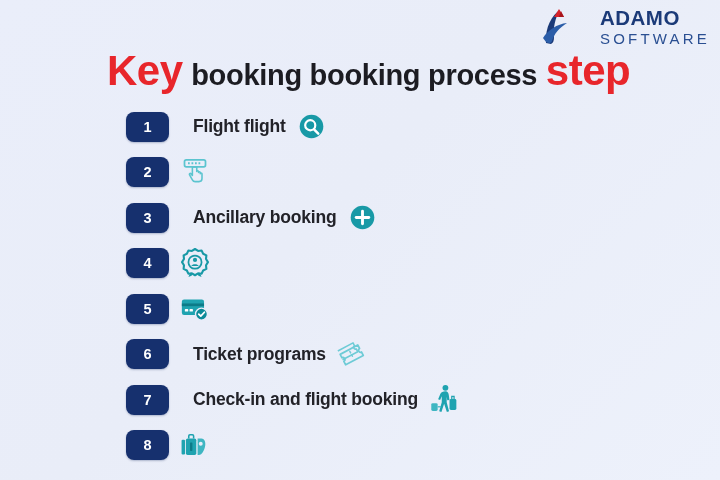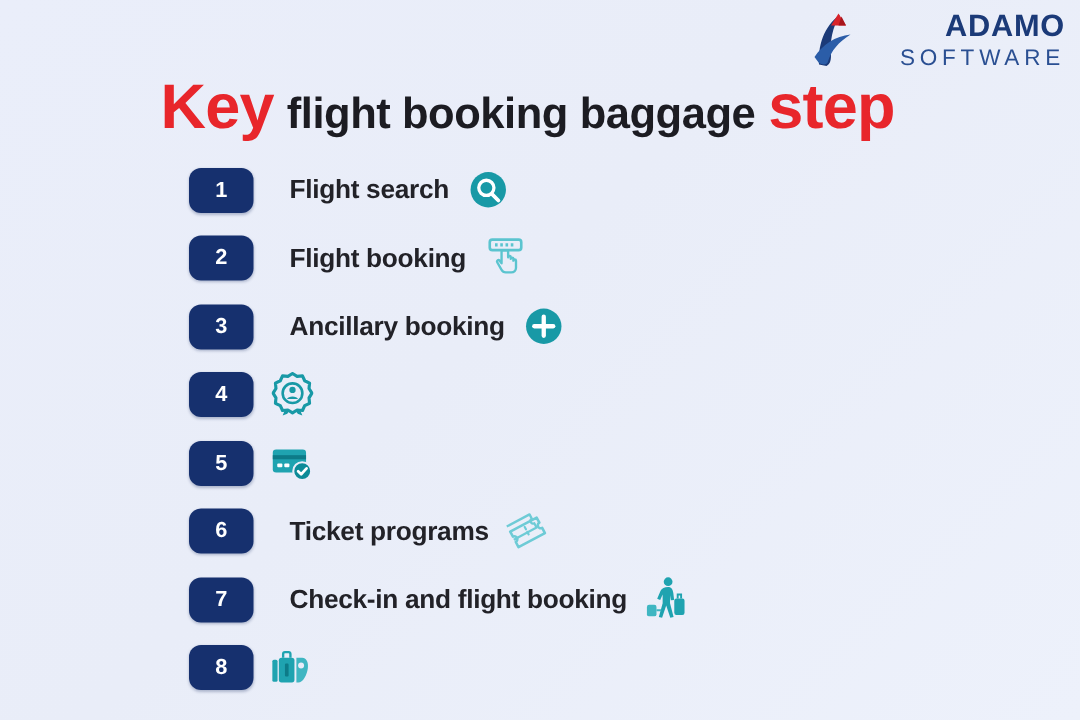--- a/index.html
+++ b/index.html
@@ -23,21 +23,20 @@
   }
 
   
   #brand {
     position: absolute;
     top: 6px;
     right: 10px;
     display: flex;
     align-items: center;
     gap: 22px;
-    text-align: right;
   }
   #brand-mark {
     width: 38px;
     height: 40px;
     position: relative;
     flex: 0 0 auto;
   }
   #brand-words {
     display: flex;
     flex-direction: column;
@@ -140,41 +139,40 @@
       </svg>
     </div>
     <div id="brand-words">
       <span id="brand-name">ADAMO</span>
       <span id="brand-sub">SOFTWARE</span>
     </div>
   </div>
 
   <div id="heading">
     <span class="h-red">Key</span>
-    <span class="h-dark">flight booking baggage</span>
+    <span class="h-dark">booking booking process</span>
     <span class="h-red">step</span>
   </div>
 
   <div id="steps">
 
     <div class="step-row">
       <div class="step-badge">1</div>
-      <div class="step-label">Flight search</div>
+      <div class="step-label">Flight flight</div>
       <div class="step-icon">
         <svg width="27" height="27" viewBox="0 0 32 32">
           <circle cx="16" cy="16" r="14" fill="#1899a6"></circle>
           <circle cx="14.5" cy="14.5" r="6" fill="none" stroke="#ffffff" stroke-width="2.6"></circle>
           <line x1="19" y1="19.5" x2="24" y2="24.5" stroke="#ffffff" stroke-width="3" stroke-linecap="round"></line>
         </svg>
       </div>
     </div>
 
     <div class="step-row">
       <div class="step-badge">2</div>
-      <div class="step-label">Flight booking</div>
       <div class="step-icon">
         <svg width="28" height="30" viewBox="0 0 32 34">
           <rect x="4" y="3" width="24" height="8" rx="2" fill="none" stroke="#5bc4cf" stroke-width="2"></rect>
           <line x1="8" y1="7" x2="24" y2="7" stroke="#5bc4cf" stroke-width="2.5" stroke-dasharray="2 2"></line>
           <path d="M13 12 L13 21 L11.5 19 C10.5 18 9 19 9.8 20.4 L13 26 C13.6 27.2 14.8 28 16.2 28 L20.5 28 C22.4 28 24 26.4 24 24.5 L24 19 C24 17.8 22 17.8 22 19 L22 17.6 C22 16.4 20 16.4 20 17.6 L20 16.4 C20 15.2 18 15.2 18 16.4 L18 12 C18 10.6 13 10.6 13 12 Z" fill="none" stroke="#5bc4cf" stroke-width="1.8" stroke-linejoin="round"></path>
         </svg>
       </div>
     </div>
 
     <div class="step-row">

